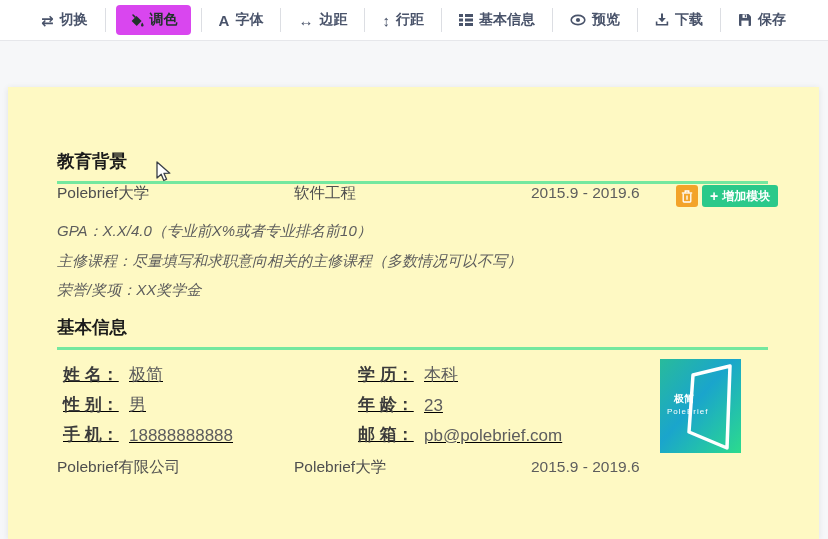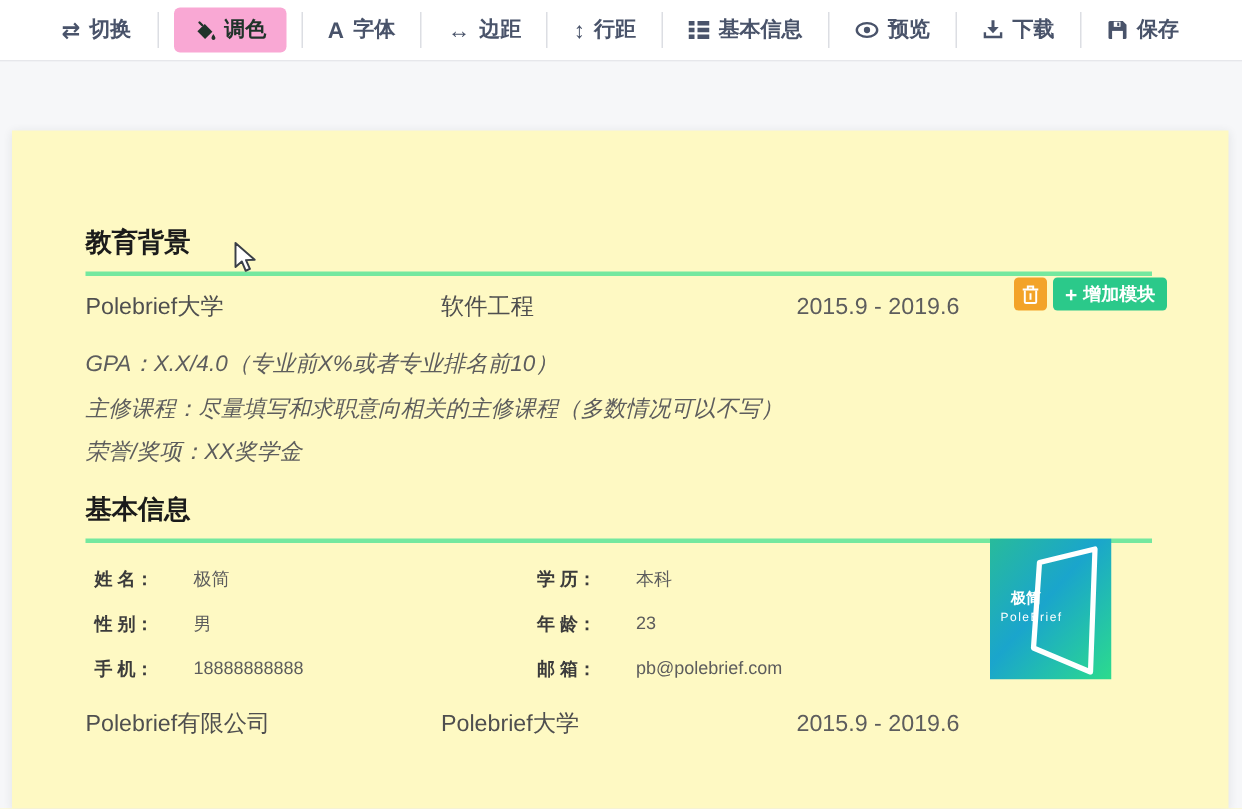--- a/index.html
+++ b/index.html
@@ -13,50 +13,50 @@
     position:absolute; top:0; left:0; width:828px; height:41px;
     background:#ffffff; border-bottom:1px solid #e6e7eb;
     display:flex; align-items:center; padding-left:24px;
   }
   .tb-item{
     display:flex; align-items:center; gap:6px;
     padding:0 17px; height:41px; cursor:pointer;
     font-size:14px; font-weight:600; color:#49536a; white-space:nowrap;
   }
   .tb-item.active{
-    height:30px; background:#f9a8d4; border-radius:4px;
+    height:30px; background:#d946ef; border-radius:4px;
     margin:0 10px; padding:0 13px; color:#20332a;
   }
   .tb-sep{ width:1px; height:24px; background:#dcdee3; flex:none; }
   .tb-glyph{ font-size:15px; line-height:1; font-weight:700; }
   .tb-svg{ display:inline-flex; }
   
   .card{
     position:absolute; left:8px; top:87px; width:811px; height:452px;
     background:#fef9c3; box-shadow:0 1px 6px rgba(40,50,60,.10);
     padding:62px 51px 0 49px; overflow:hidden;
   }
   h2.sec-title{
     font-size:17.5px; line-height:24px; font-weight:700; color:#1b1b1b;
     padding-bottom:8px; border-bottom:3px solid #74e89f;
   }
   .entry-row{
     display:grid; grid-template-columns:1fr 1fr 1fr;
-    margin-top:12px; font-size:15.5px; line-height:18px; color:#4f4f4f;
+    margin-top:0; font-size:15.5px; line-height:18px; color:#4f4f4f;
   }
   .entry-row .period{ color:#5d5d5d; }
   .details{ list-style:none; margin-top:14px;font-style:italic; }
   .details li{ font-size:15px; line-height:29.5px; color:#5d5d5d; }
   .section{ margin-top:10px; position:relative; }
   .section.intern{ margin-top:8px; }
   .fields{
     display:grid; grid-template-columns:295px 1fr; grid-auto-rows:30px;
     margin-top:10px; padding-left:6px; align-items:center;
   }
-  .field{ display:flex; align-items:flex-start; font-size:12px; }
+  .field{ display:flex; align-items:flex-end; font-size:17px;text-decoration:underline; }
   .flabel{ font-weight:700; color:#3b3b3b; width:66px; flex:none; }
   .fvalue{ color:#5d5d5d; }
   .avatar{
     position:absolute; left:652px; top:272px; width:81px; height:94px;
   }
   
   .module-actions{ position:absolute; left:676px; top:185px; display:flex; gap:4px; }
   .btn-trash{
     width:22px; height:22px; background:#f3a329; border:none; border-radius:3px;
     display:flex; align-items:center; justify-content:center; cursor:pointer;

